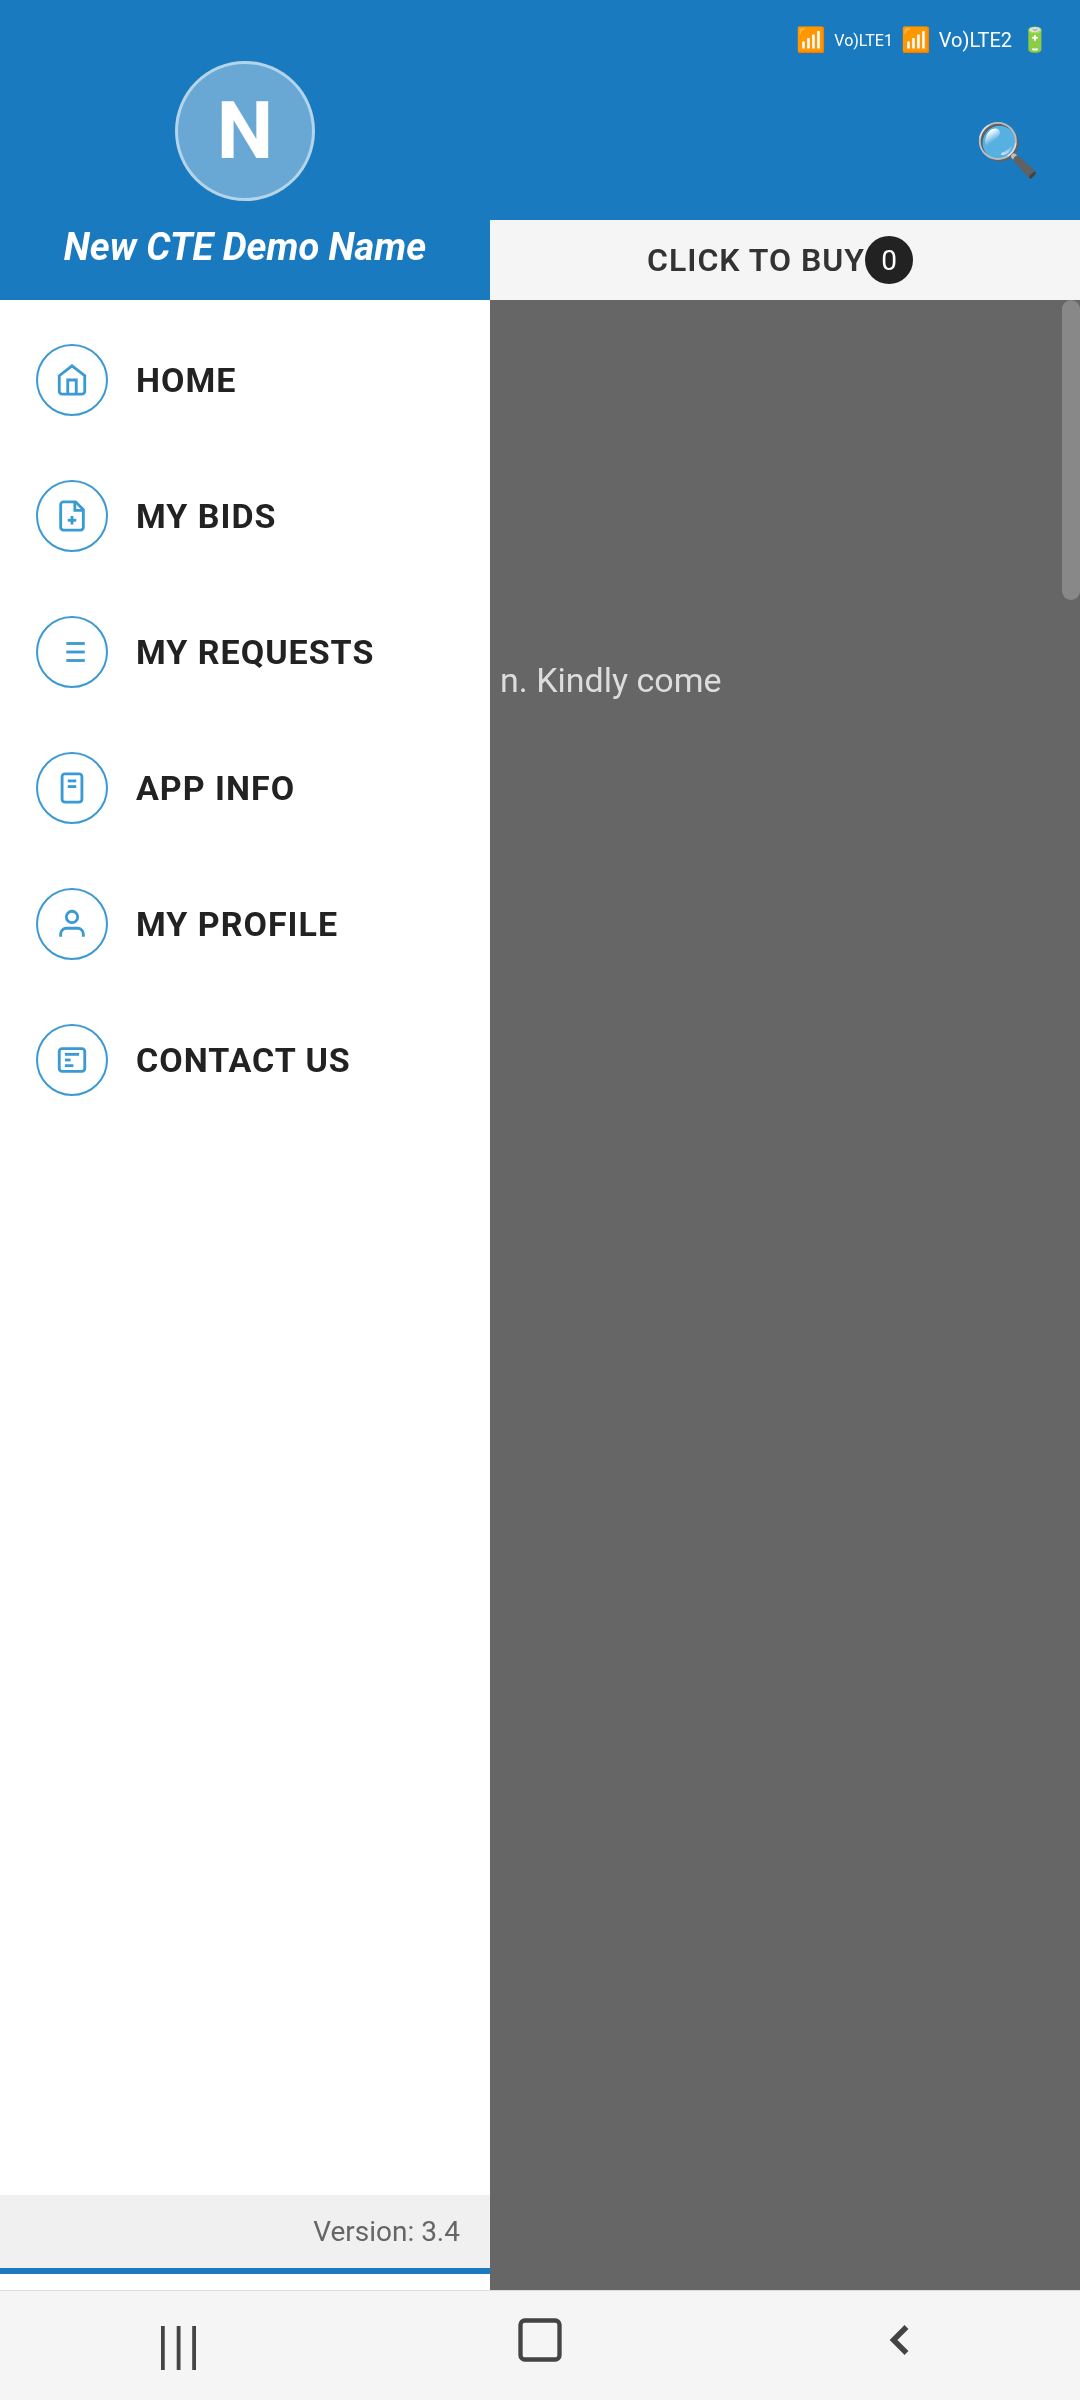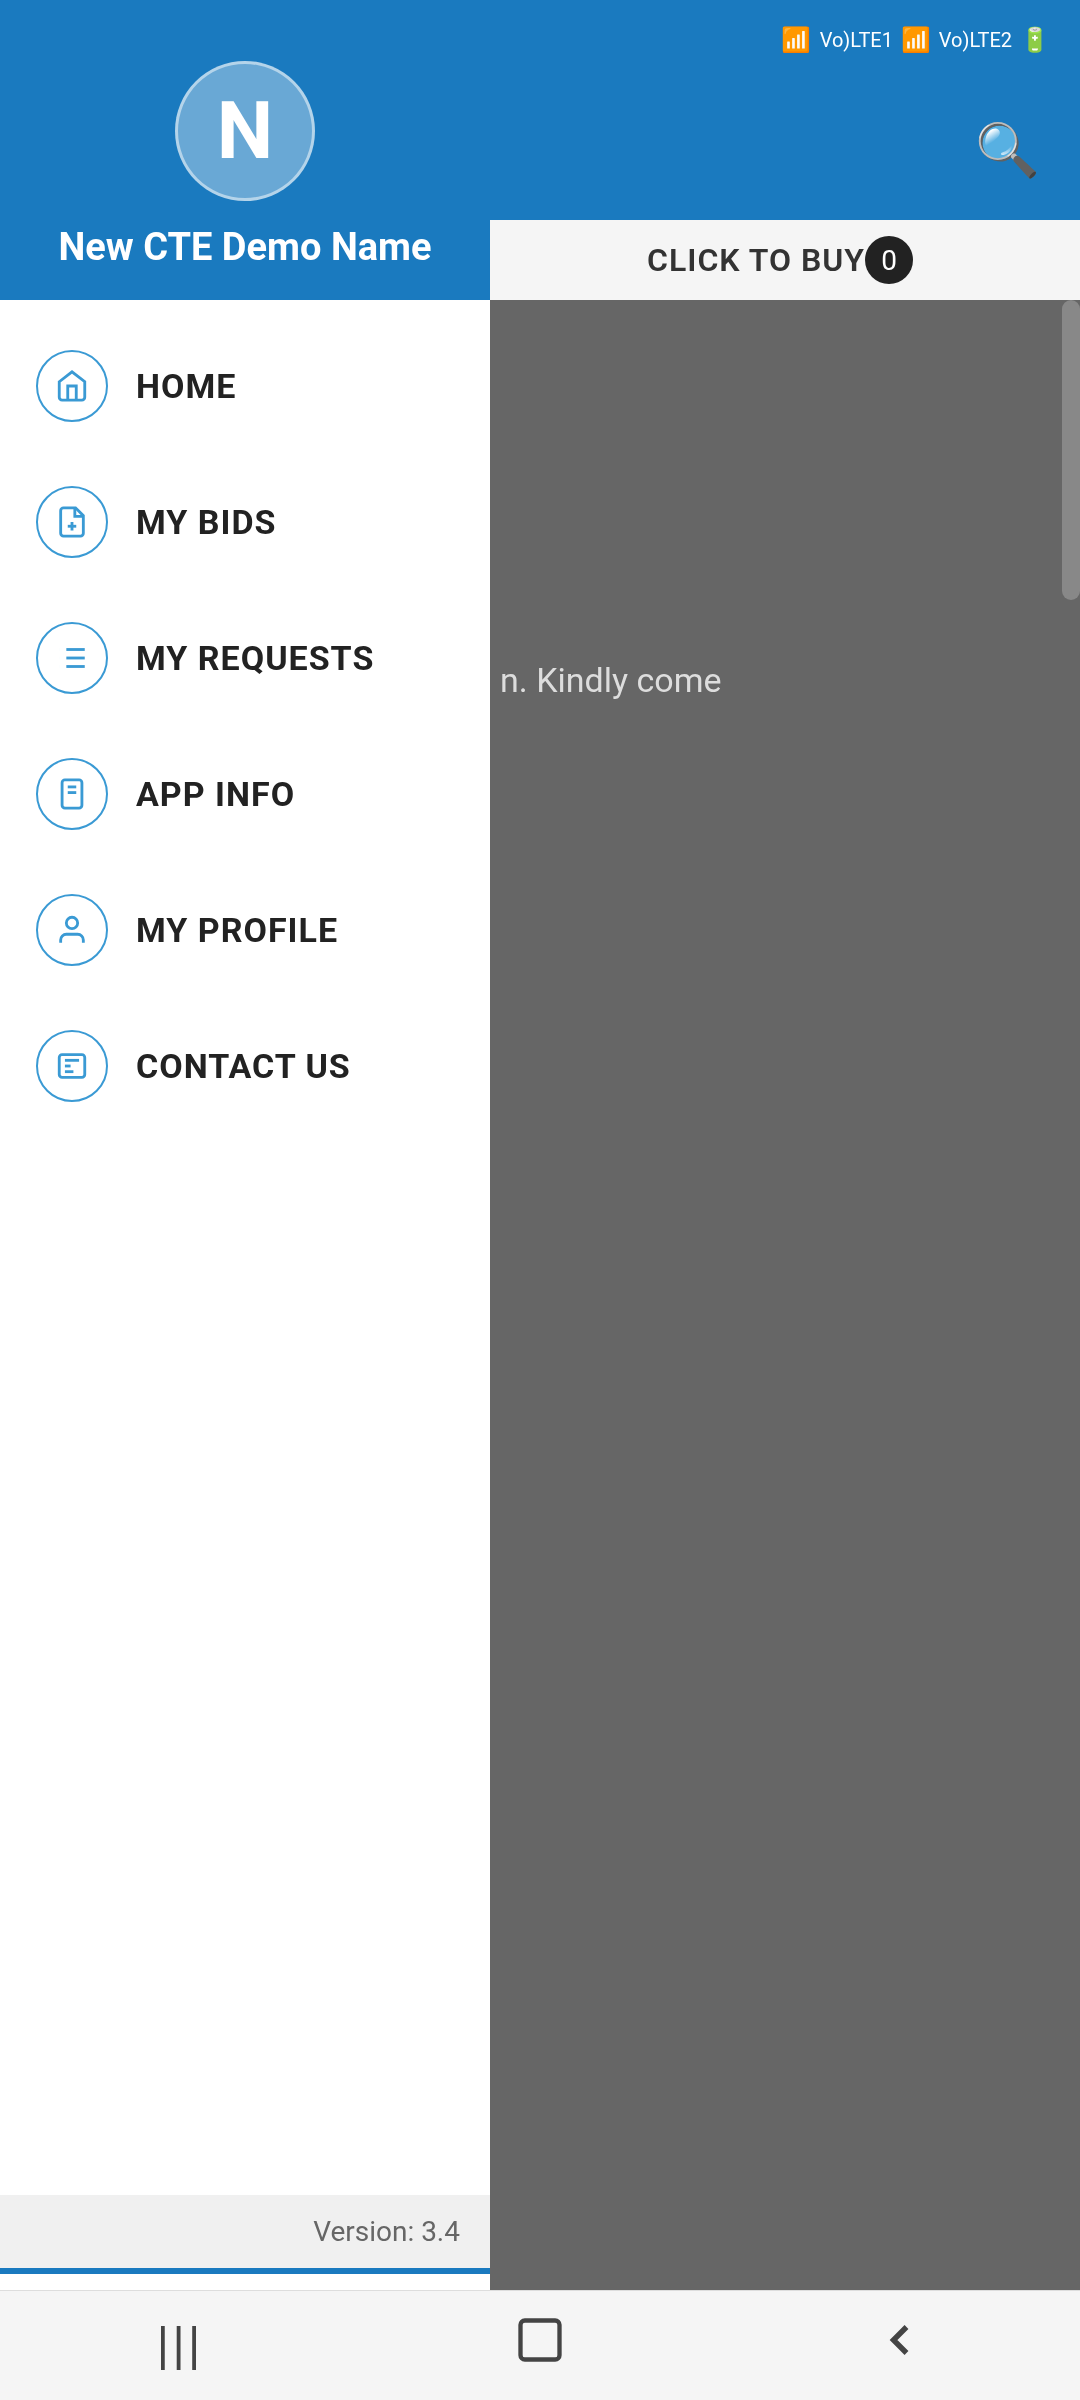--- a/index.html
+++ b/index.html
@@ -188,27 +188,28 @@
     .avatar-letter {
       color: white;
       font-size: 80px;
       font-weight: 700;
     }
 
     .drawer-username {
       color: white;
       font-size: 38px;
       font-weight: 700;
+      font-style: italic;
     }
 
     
     .menu-list {
       flex: 1;
       background: #fff;
-      padding-top: 18px;
+      padding-top: 12px;
       overflow: hidden;
     }
 
     .menu-item {
       display: flex;
       align-items: center;
       gap: 28px;
       padding: 32px 36px;
       cursor: pointer;
       border-bottom: none;
@@ -309,21 +310,21 @@
 
 <div class="main-bg"></div>
 
 <div class="status-bar">
   <div class="status-time">
     <span>10:50</span>
     <span class="heart-icon">♥</span>
   </div>
   <div class="status-right">
     <span>📶</span>
-    <span style="font-size:20px;">Vo)LTE1</span>
+    <span style="font-size:16px;">Vo)LTE1</span>
     <span>📶</span>
     <span style="font-size:20px;">Vo)LTE2</span>
     <span>🔋</span>
   </div>
 </div>
 
 <div class="right-header">
   <span class="search-icon-right">🔍</span>
 </div>
 

